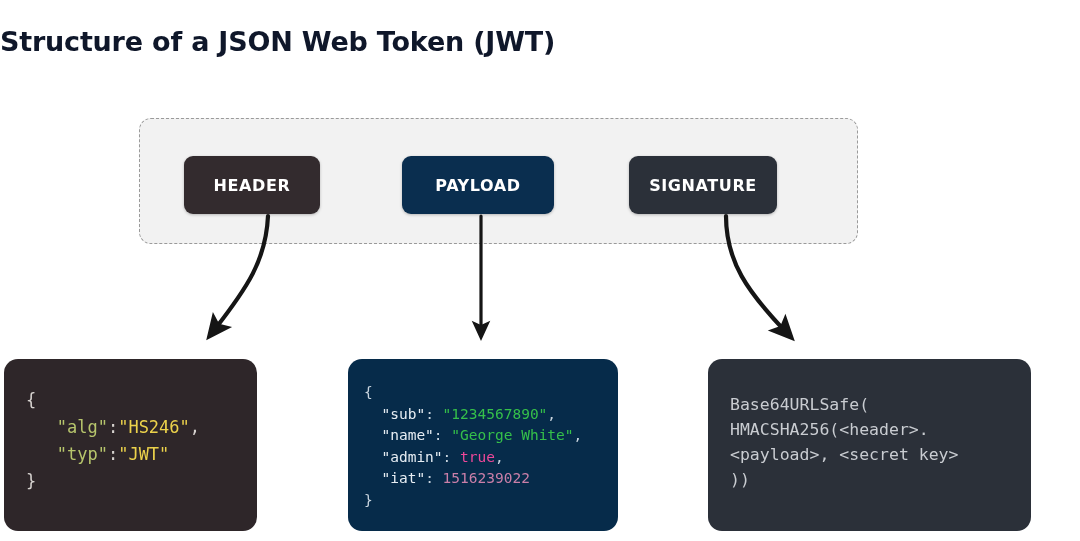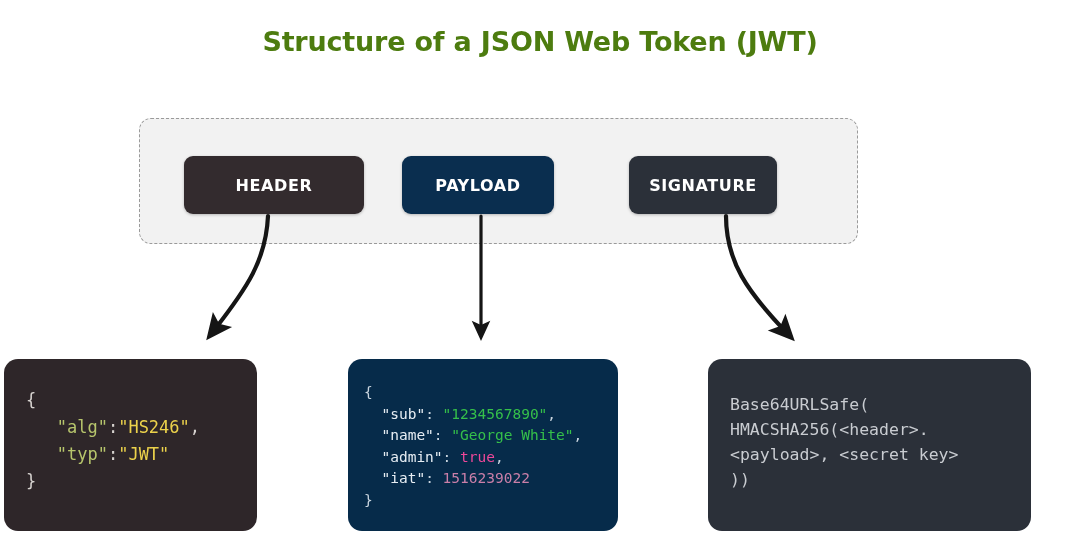--- a/index.html
+++ b/index.html
@@ -15,25 +15,25 @@
     font-family: "Liberation Sans", sans-serif;
     -webkit-font-smoothing: antialiased;
   }
 
   
   .title {
     position: absolute;
     left: 0;
     top: 26px;
     width: 1080px;
-    text-align: center;
+    text-align: left;
     font-family: "DejaVu Sans", sans-serif;
     font-size: 27px;
     font-weight: bold;
-    color: #4d7c0f;
+    color: #0f172a;
     letter-spacing: -0.2px;
   }
 
   
   .token-container {
     position: absolute;
     left: 139px;
     top: 118px;
     width: 719px;
     height: 126px;
@@ -54,21 +54,21 @@
     justify-content: center;
     color: #ffffff;
     font-family: "DejaVu Sans", sans-serif;
     font-size: 16px;
     font-weight: bold;
     letter-spacing: 0.6px;
     box-shadow: 0 1px 3px rgba(0,0,0,0.25);
   }
   .badge-header {
     left: 184px;
-    width: 180px;
+    width: 136px;
     background: #332b2e;
   }
   .badge-payload {
     left: 402px;
     width: 152px;
     background: #0a2e4f;
   }
   .badge-signature {
     left: 629px;
     width: 148px;

